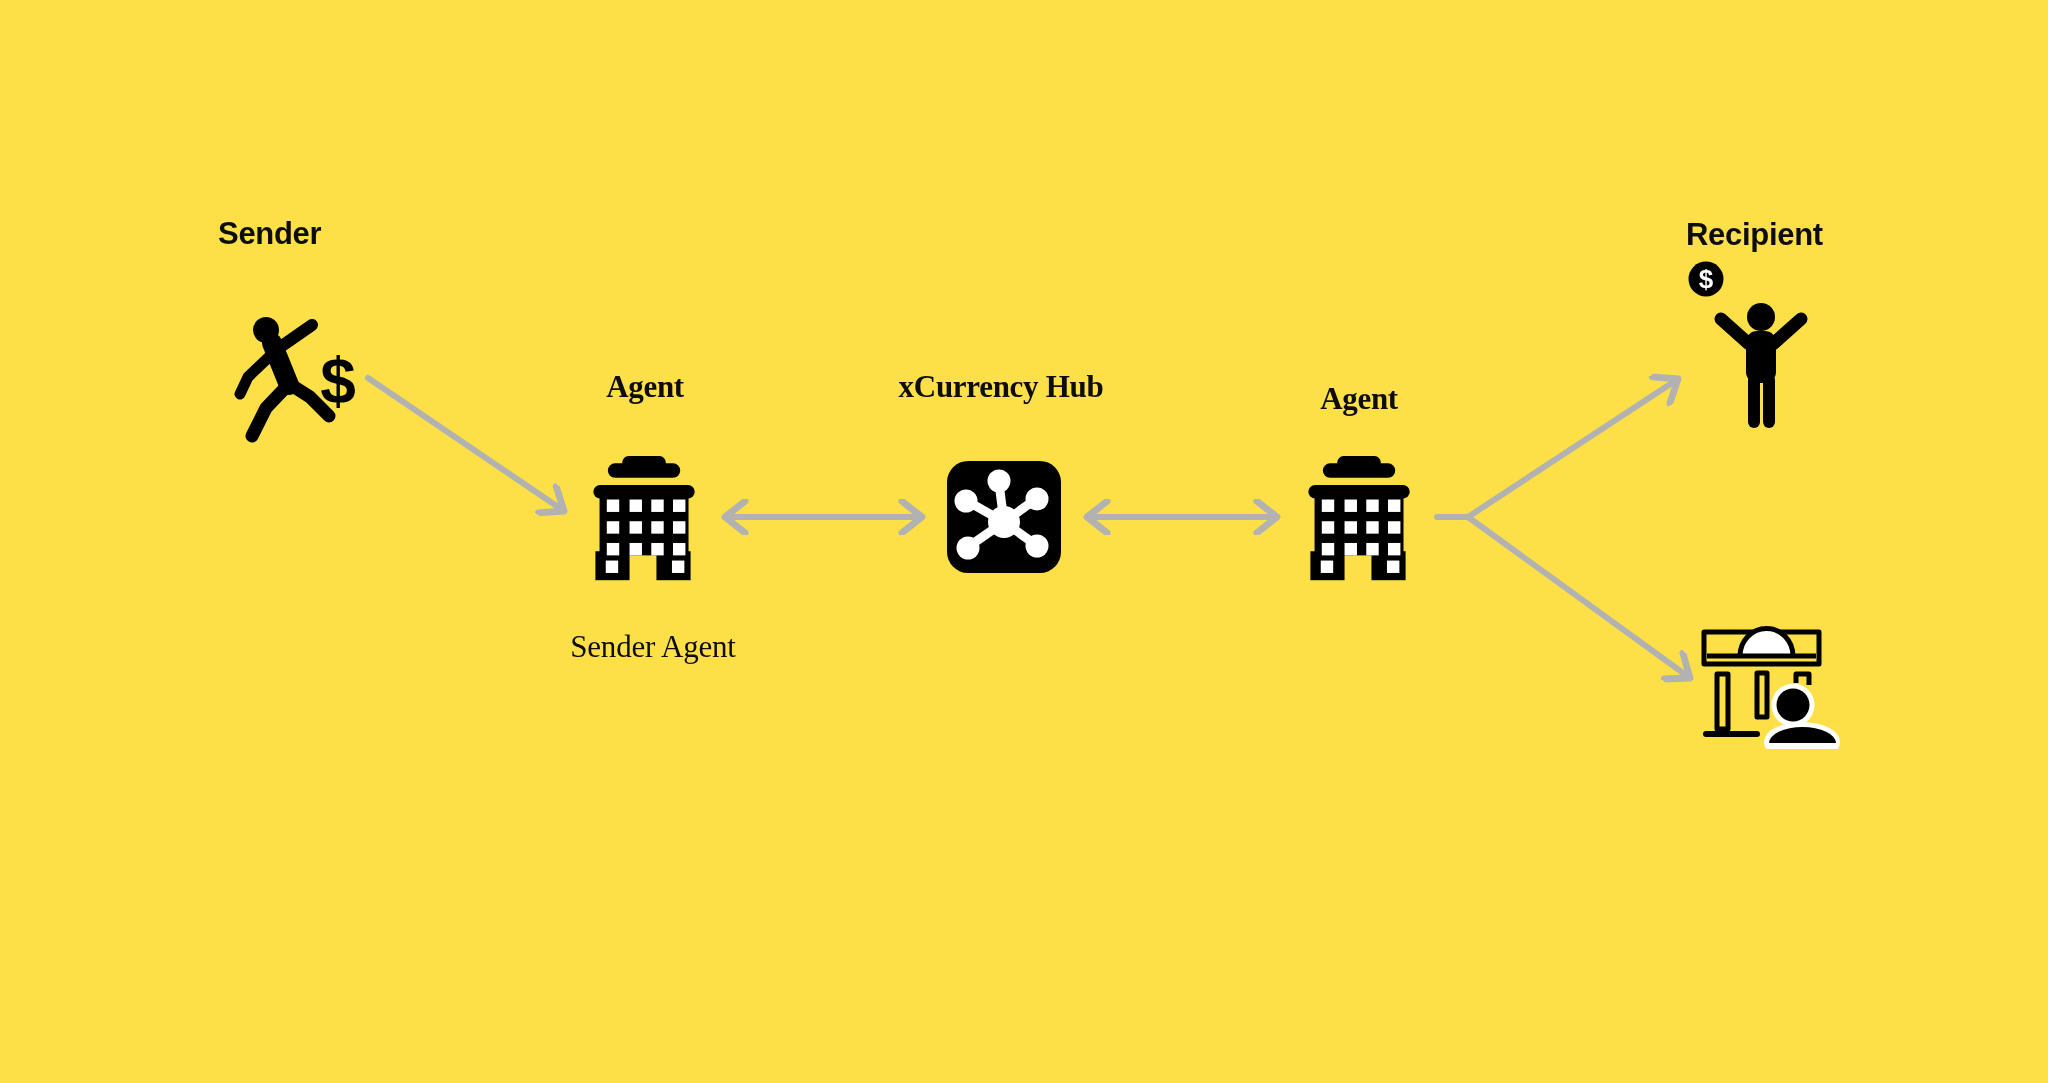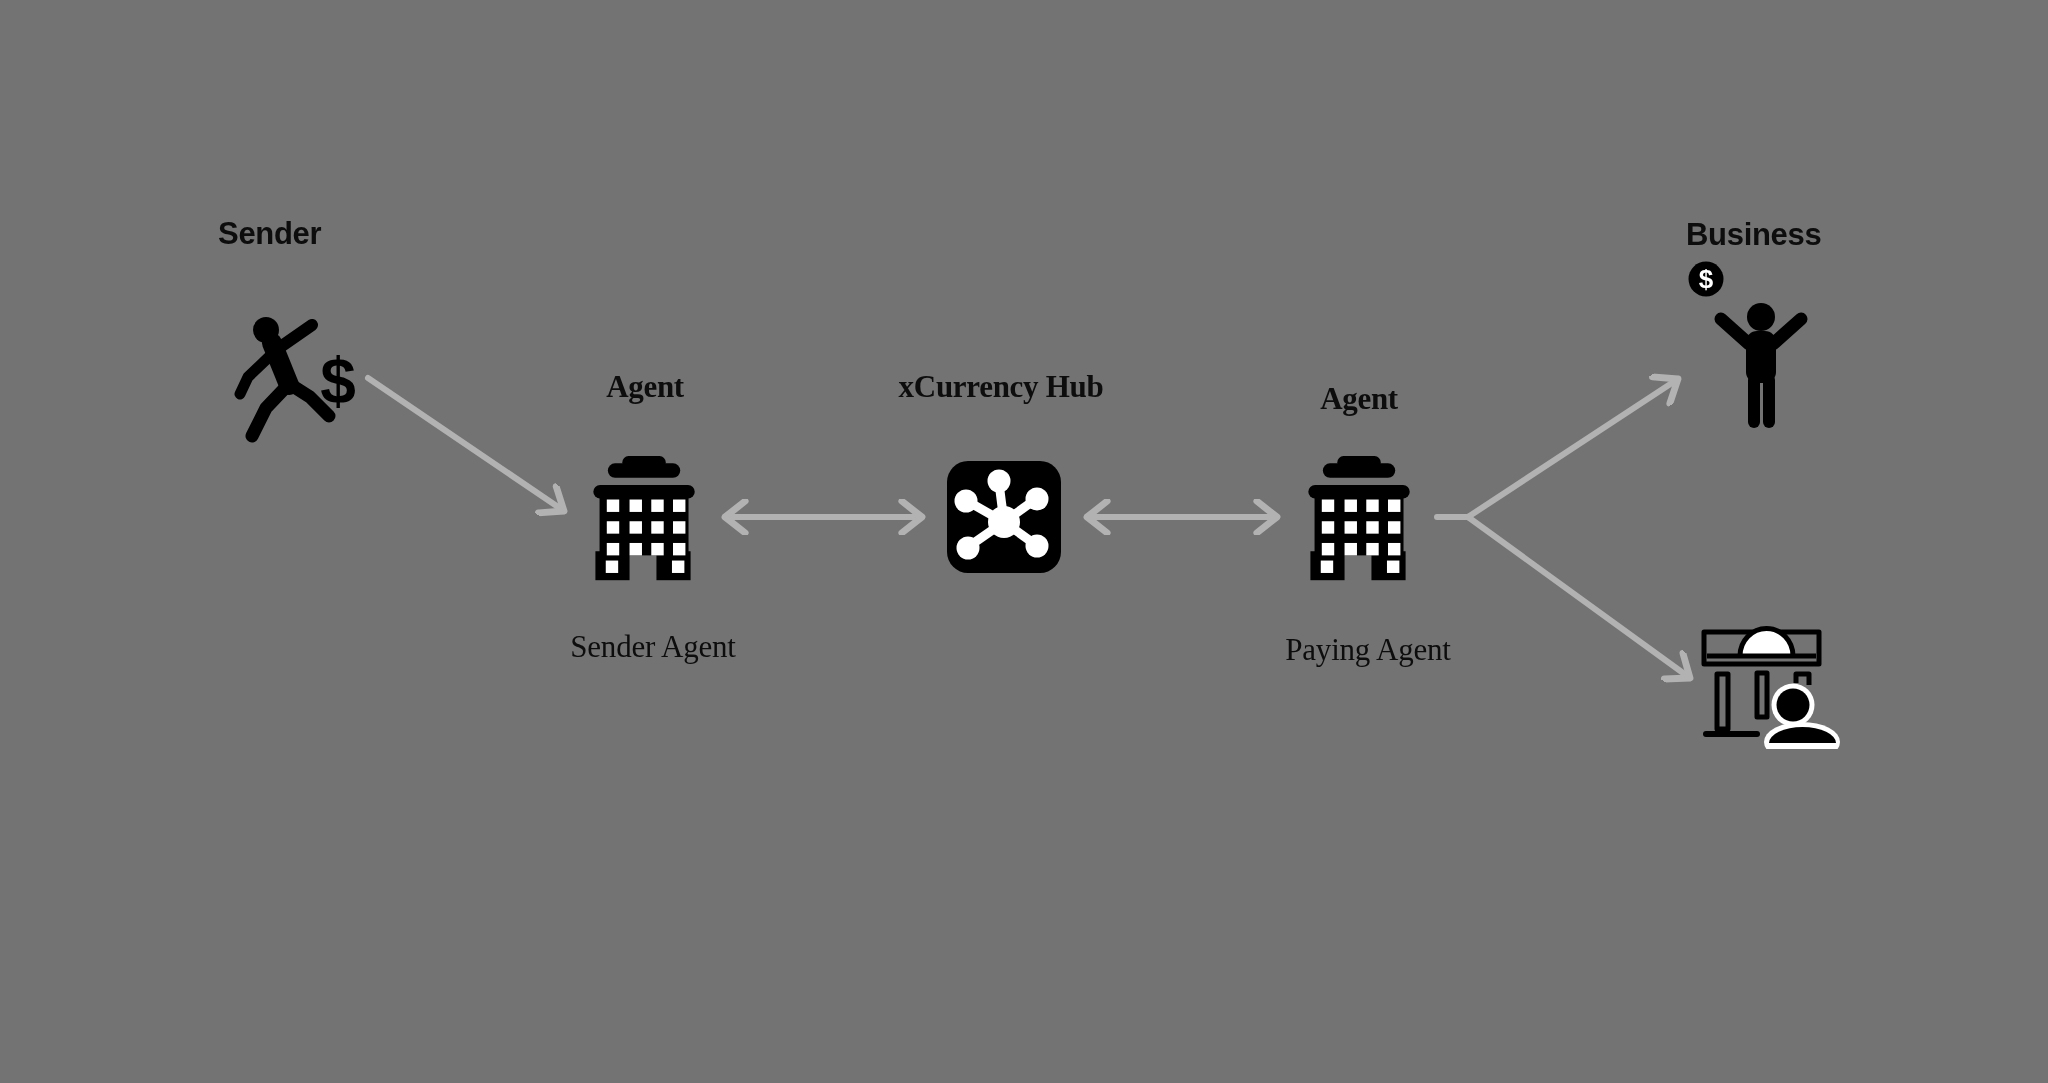--- a/index.html
+++ b/index.html
@@ -1,19 +1,19 @@
 <!DOCTYPE html>
 <html><head>
 <meta charset="utf-8">
 <style>
   html,body{margin:0;padding:0;background:#ffffff;}
   .canvas{
     position:relative;
     width:2048px;height:1083px;
-    background:#737373;
+    background:#fde047;
     font-family:"Liberation Sans","DejaVu Sans",sans-serif;
     color:#0d0d0d;
     overflow:hidden;
   }
   .abs{position:absolute;}
   .heading{
     font-size:31px;font-weight:700;letter-spacing:-0.3px;
     white-space:nowrap;line-height:1.2;
   }
   .caption{
@@ -131,23 +131,22 @@
         <rect x="87" y="71" width="12" height="12"></rect>
       <rect x="23" y="92" width="12" height="12"></rect>
         <rect x="45" y="92" width="12" height="12"></rect>
       <rect x="66" y="92" width="12" height="12"></rect>
         <rect x="87" y="92" width="12" height="12"></rect>
       <rect x="22" y="109" width="12" height="12"></rect>
         <rect x="86" y="109" width="12" height="12"></rect>
     </g>
   </svg>
 
-  <div class="abs caption center" style="left:1218px;top:631px;width:300px;">Paying Agent</div>
 
-  <div class="abs heading" style="left:1686px;top:216px;">Business</div>
+  <div class="abs heading" style="left:1686px;top:216px;">Recipient</div>
 
   <svg class="abs" style="left:1688px;top:261px;" width="36" height="36" viewBox="0 0 36 36">
     <circle cx="18" cy="18" r="17.5" fill="#000"></circle>
     <text x="18" y="27" text-anchor="middle" fill="#fff" font-size="26" font-weight="800">$</text>
   </svg>
 
   <svg class="abs" style="left:1712px;top:298px;" width="96" height="132" viewBox="0 0 96 132">
     <g stroke="#000" stroke-width="13" stroke-linecap="round">
       <line x1="37" y1="46" x2="9" y2="21"></line>
       <line x1="61" y1="46" x2="89" y2="21"></line>

